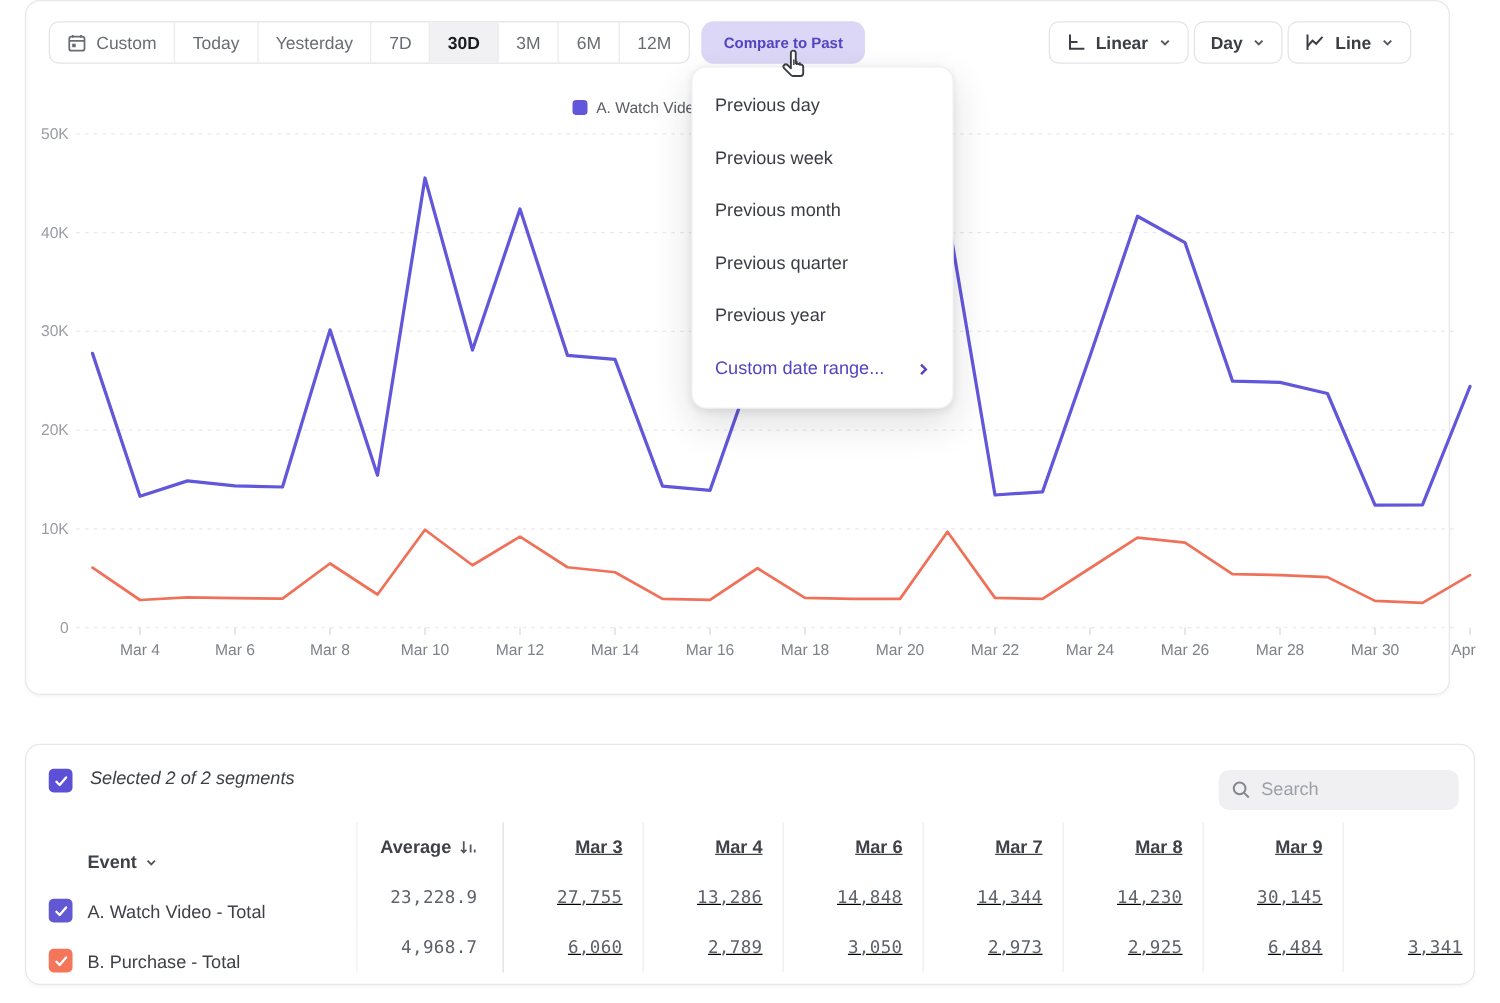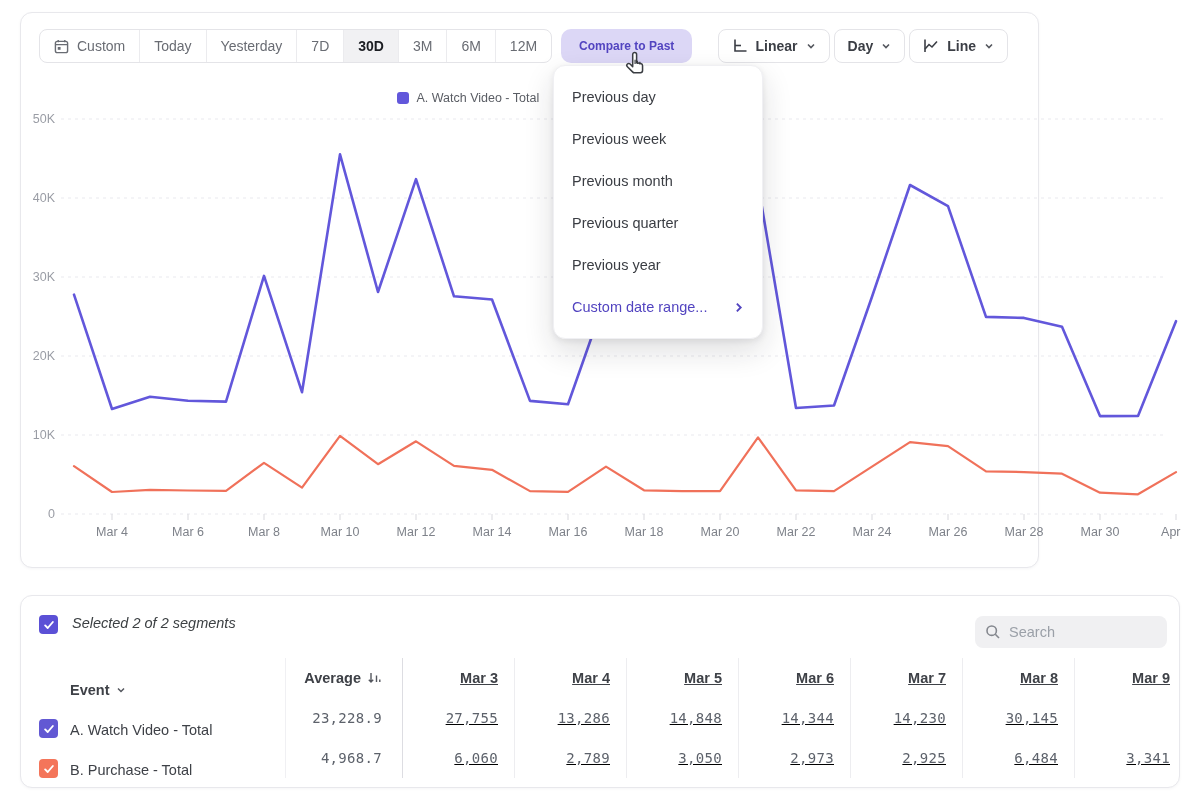--- a/index.html
+++ b/index.html
@@ -1,20 +1,20 @@
 <!DOCTYPE html>
 <html><head>
 <meta charset="utf-8">
 <style>
   * { box-sizing: border-box; margin: 0; padding: 0; }
   html,body { width:1200px; height:802px; background:#fff; font-family:"Liberation Sans", sans-serif; }
   #stage { position:relative; width:1200px; height:802px; background:#fff; overflow:hidden; }
 
   .card { position:absolute; background:#fff; border:1px solid #e8e8ec; border-radius:12px; box-shadow:0 1px 3px rgba(30,30,40,.04); }
-  #chart-card { left:20px; top:12px; width:1019px; height:556px; }
+  #chart-card { left:20px; top:0; width:1140px; height:556px; }
   #table-card { left:20px; top:595px; width:1160px; height:193px; overflow:hidden; }
 
   
   #preset-group { position:absolute; left:18px; top:16px; height:34px; display:flex; align-items:stretch;
     border:1px solid #e4e4e8; border-radius:8px; overflow:hidden; background:#fff; }
   .seg { display:flex; align-items:center; gap:8px; padding:0 14px; font-size:14px; color:#696c73;
     border-right:1px solid #ebebee; cursor:pointer; white-space:nowrap; }
   .seg:last-child { border-right:none; }
   .seg.active { background:#f1f1f3; color:#1b1d22; font-weight:bold;text-align:center; }
   .cal-icon { width:15px; height:15px; flex:0 0 auto; }
@@ -264,23 +264,20 @@
           </span>
         </div>
 
       <div class="c-date">
             <span>Mar 3</span>
           </div>
           <div class="c-date">
             <span>Mar 4</span>
           </div>
           <div class="c-date">
-            <span>Mar 5</span>
-          </div>
-          <div class="c-date">
             <span>Mar 6</span>
           </div>
           <div class="c-date">
             <span>Mar 7</span>
           </div>
           <div class="c-date">
             <span>Mar 8</span>
           </div>
           <div class="c-date">
             <span>Mar 9</span>

